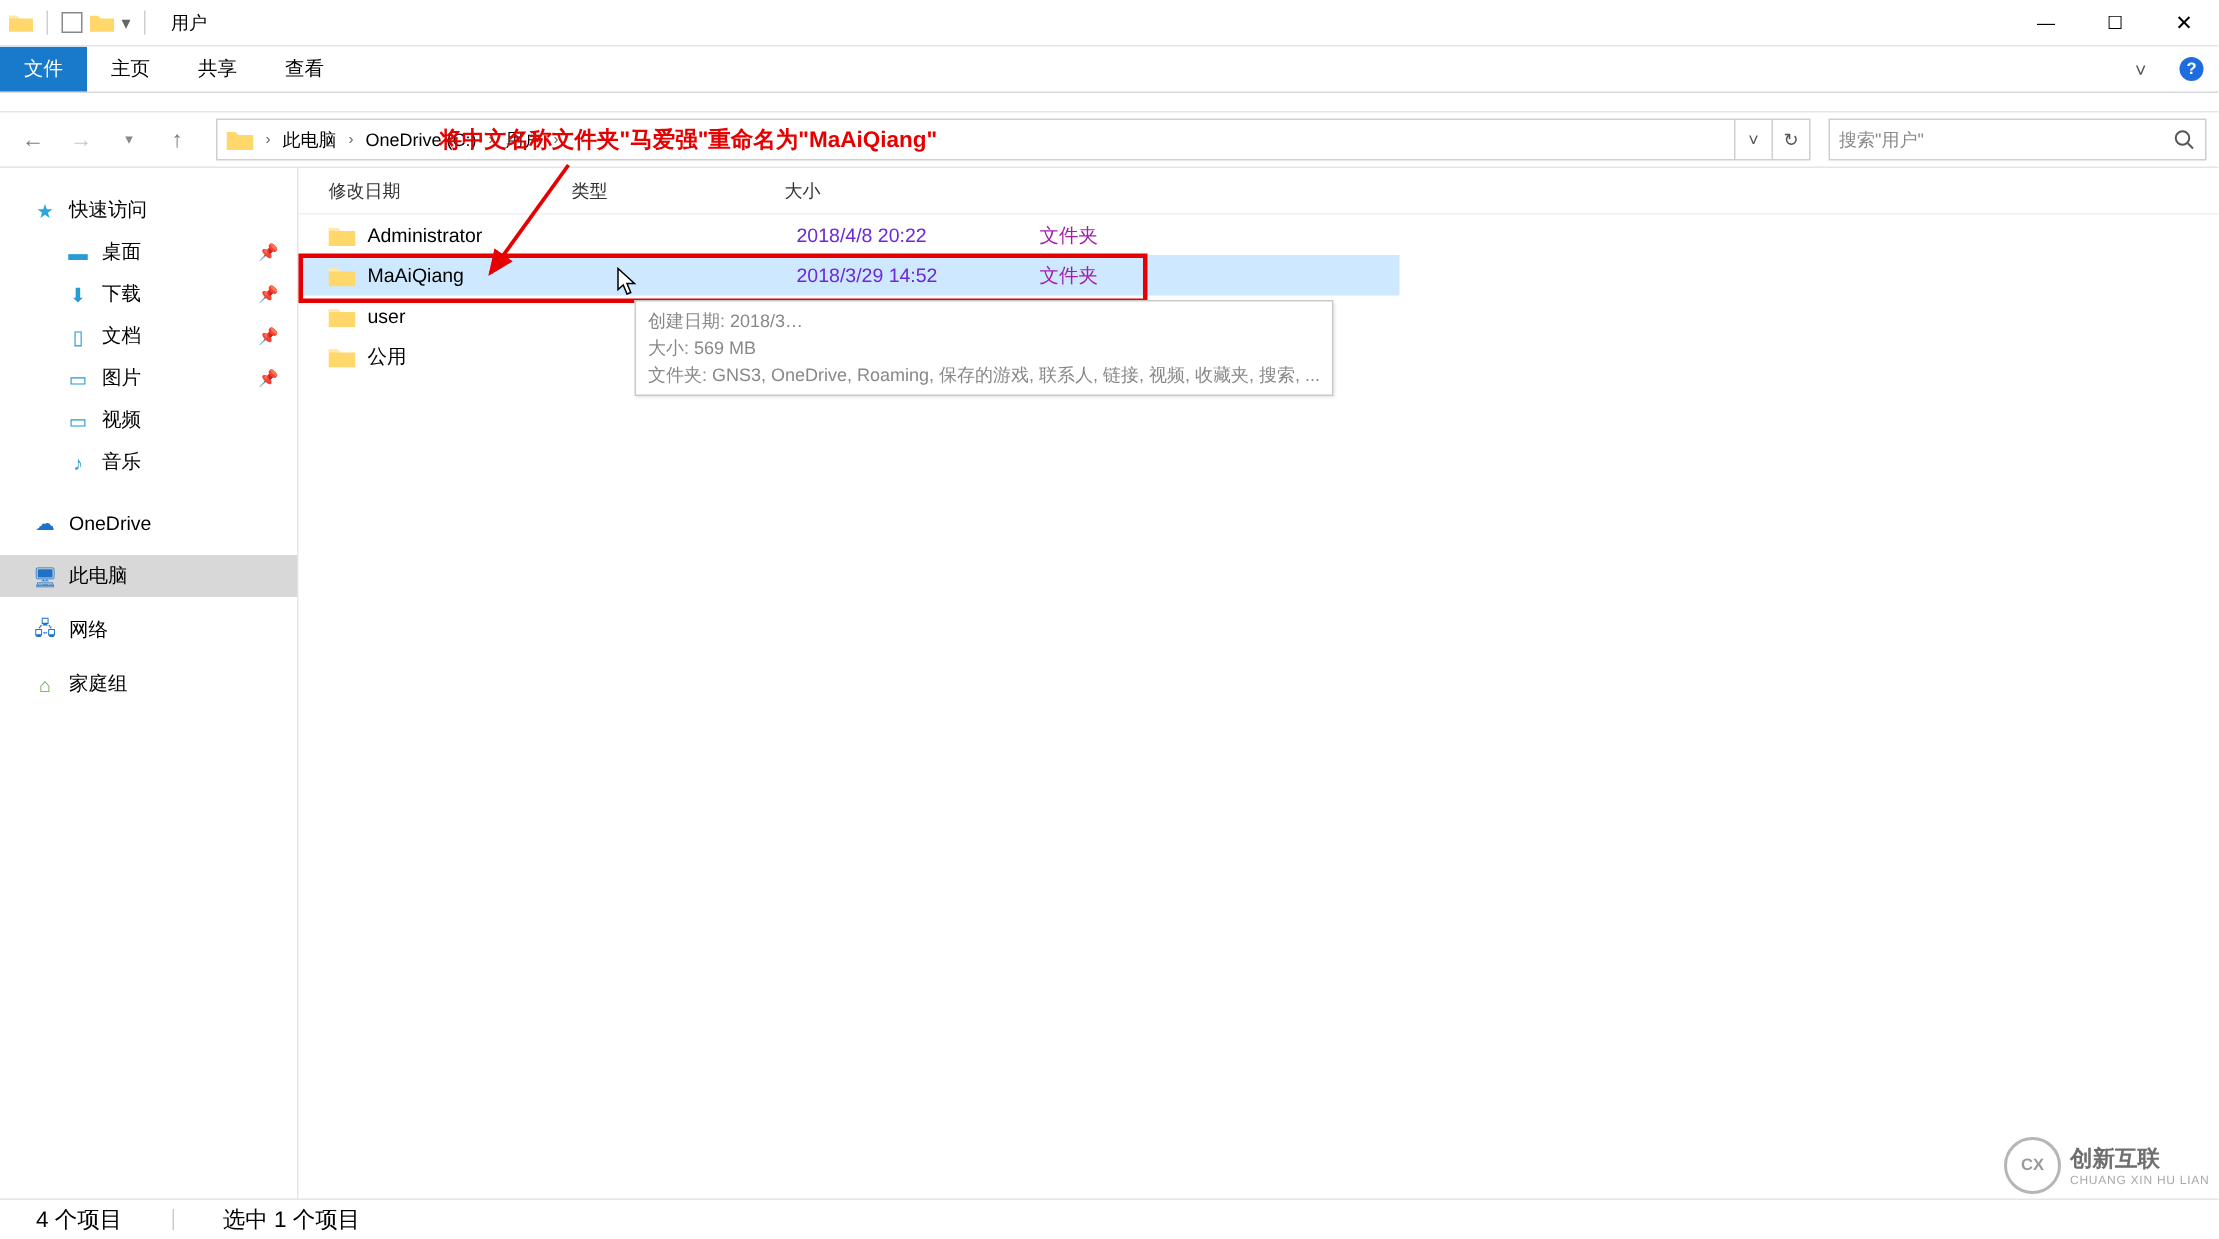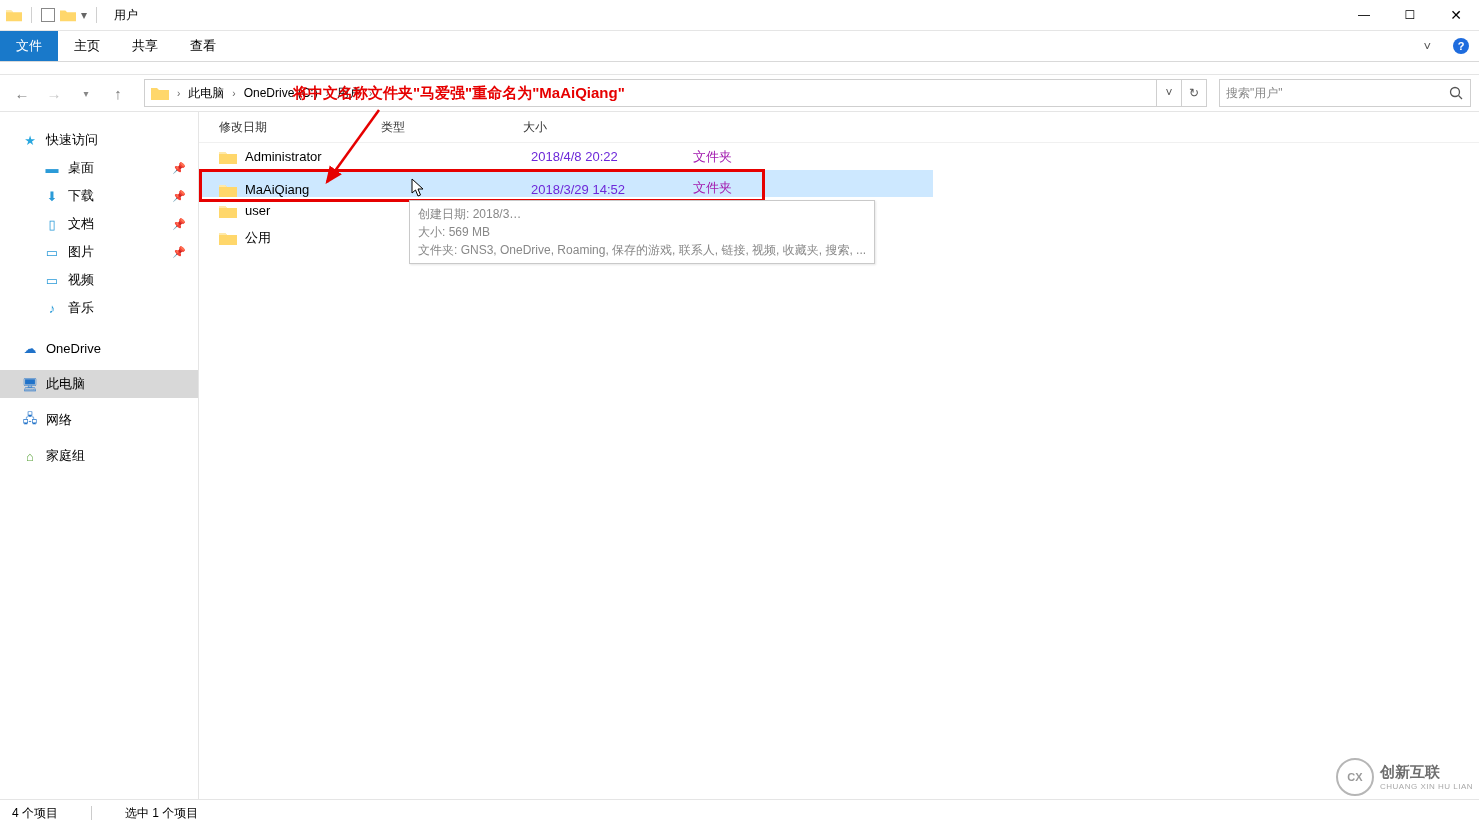--- a/index.html
+++ b/index.html
@@ -41,21 +41,21 @@
   .row .cell{padding:0 6px}
   .row .cell.name{width:300px;display:flex;align-items:center;gap:8px}
   .row .cell.date{width:150px;color:#6d28d9}
   .row .cell.type{width:130px;color:#a21caf}
   .row.sel{background:#cde8ff}
   .highlight-box{position:absolute;border:3px solid #e60000;pointer-events:none}
   .annotation{position:absolute;color:#e60000;font-size:15px;font-weight:bold;white-space:nowrap}
   .annotation b{color:#e60000}
   .arrow-svg{position:absolute;pointer-events:none}
   .tooltip{position:absolute;background:#fff;border:1px solid #c9c9c9;padding:4px 8px;font-size:12px;color:#888;line-height:1.5;max-width:490px;box-shadow:1px 1px 2px rgba(0,0,0,.1)}
-  .statusbar{position:absolute;bottom:0;left:0;right:0;height:26px;border-top:1px solid #e5e5e5;display:flex;align-items:center;padding:0 12px;font-size:12px;gap:33px;background:#fff}
+  .statusbar{position:absolute;bottom:0;left:0;right:0;height:26px;border-top:1px solid #e5e5e5;display:flex;align-items:center;padding:0 24px;font-size:15px;gap:33px;background:#fff}
   .sb-divider{width:1px;height:14px;background:#ccc}
   .ico{display:inline-flex;width:16px;height:16px;align-items:center;justify-content:center}
   .ico-folder{width:18px;height:14px}
   .watermark{position:absolute;right:6px;bottom:30px;display:flex;align-items:center;gap:6px;opacity:.85;color:#666;font-size:11px}
   .watermark .wm-circle{width:34px;height:34px;border:2px solid #aaa;border-radius:50%;display:flex;align-items:center;justify-content:center;color:#888;font-weight:bold}
   .cursor{position:absolute;pointer-events:none}
   .qat-sep{width:1px;height:16px;background:#d0d0d0;margin:0 4px}
 </style>
 </head>
 <body>
@@ -200,21 +200,21 @@
           <div class="cell name">
             <svg class="ico-folder" width="18" height="14" viewBox="0 0 18 14">
               <path fill="#ffd76b" d="M0 2h6l2 2h10v10H0z"></path>
               <path fill="#ffe9a8" d="M0 2h6l2 2H0z"></path>
             </svg>
             <span>Administrator</span>
           </div>
           <div class="cell date">2018/4/8 20:22</div>
           <div class="cell type">文件夹</div>
         </div>
-        <div class="row sel" style="width: 720px; align-items: flex-end;">
+        <div class="row sel" style="width: 720px;">
           <div class="cell name">
             <svg class="ico-folder" width="18" height="14" viewBox="0 0 18 14">
               <path fill="#ffd76b" d="M0 2h6l2 2h10v10H0z"></path>
               <path fill="#ffe9a8" d="M0 2h6l2 2H0z"></path>
             </svg>
             <span>MaAiQiang</span>
           </div>
           <div class="cell date">2018/3/29 14:52</div>
           <div class="cell type">文件夹</div>
         </div>
@@ -250,21 +250,21 @@
       <defs>
           <marker id="ah" markerWidth="8" markerHeight="8" refX="6" refY="3" orient="auto">
             <path d="M0,0 L7,3 L0,6 z" fill="#e60000"></path>
           </marker>
         </defs>
       <line x1="70" y1="4" x2="18" y2="76" stroke="#e60000" stroke-width="2.5" marker-end="url(#ah)"></line>
     </svg>
 
     <div class="highlight-box" style="left:0px;top:57px;width:560px;height:27px"></div>
 
-    <div class="tooltip" style="left:210px;top:88px">
+    <div class="tooltip" style="left:224px;top:88px">
       <div>创建日期: 2018/3…</div>
       <div>大小: 569 MB</div>
       <div>文件夹: GNS3, OneDrive, Roaming, 保存的游戏, 联系人, 链接, 视频, 收藏夹, 搜索, ...</div>
     </div>
 
     <svg class="cursor" style="left:212px;top:66px" width="16" height="20">
       <path d="M1 1 L1 15 L4.5 12 L7 18 L9.5 17 L7 11 L12 11 Z" fill="#fff" stroke="#000" stroke-width="1"></path>
     </svg>
   </div>
 </div>

